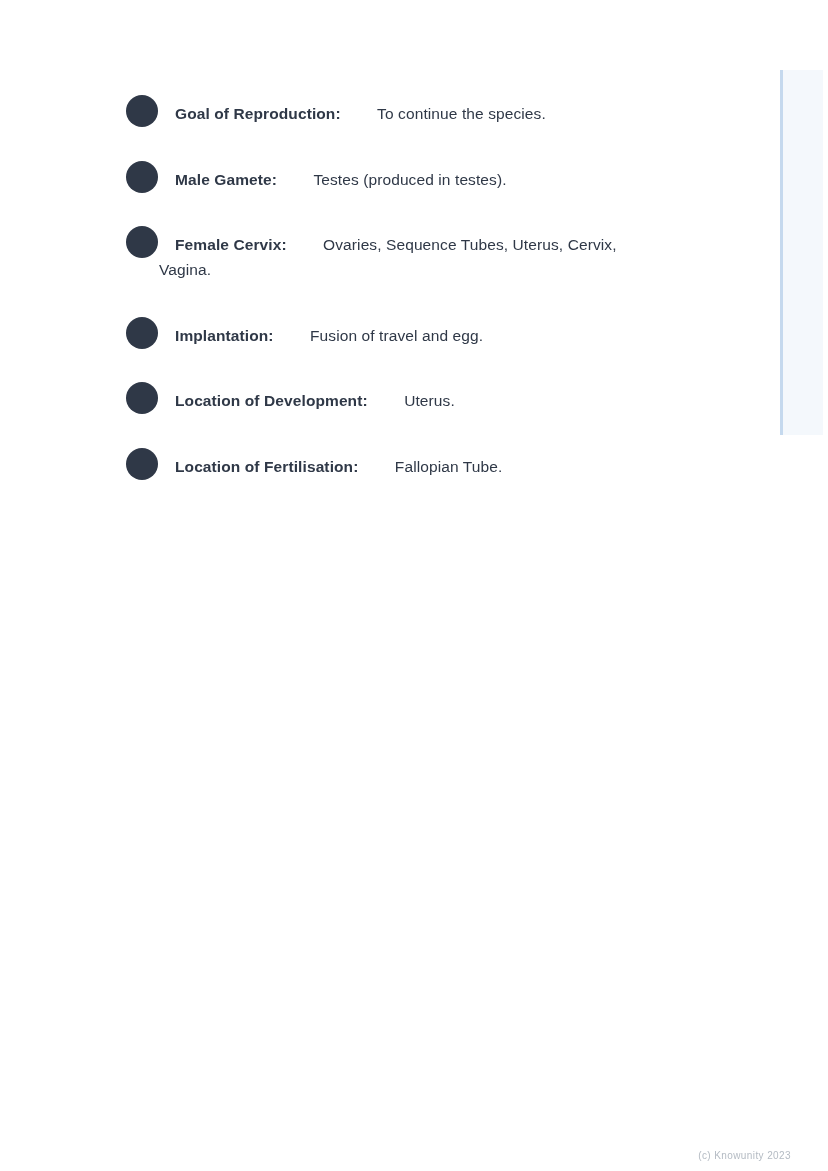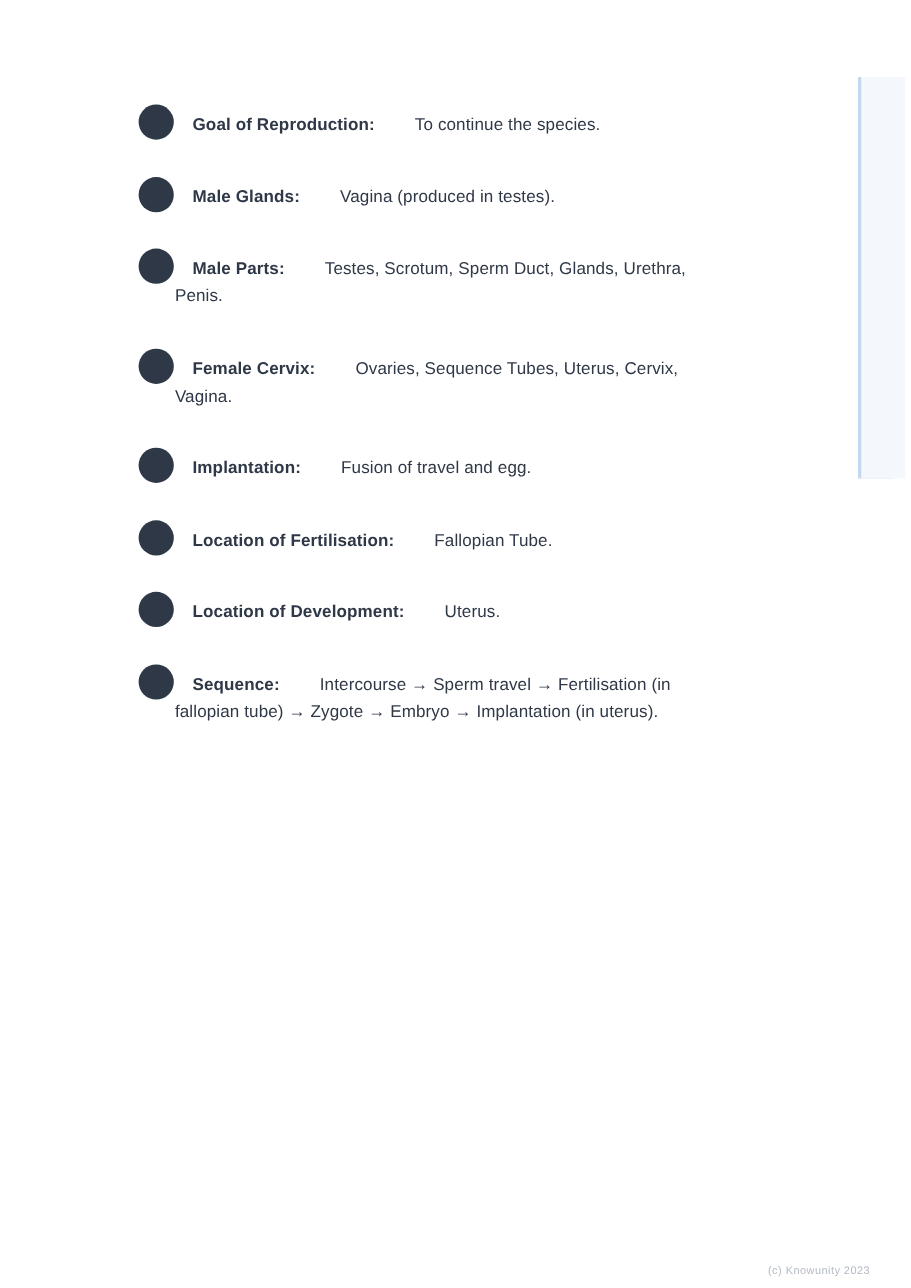--- a/index.html
+++ b/index.html
@@ -81,60 +81,50 @@
 
   <ul class="notes" id="notes-list">
     <li>
       <span class="bullet"></span>
       <span class="label">Goal of Reproduction: </span>
       <span class="text">To continue the species.</span>
     </li>
 
     <li>
       <span class="bullet"></span>
-      <span class="label">Male Glands: </span>
-      <span class="text">Vagina (produced in testes).</span>
+      <span class="label">Male Gamete: </span>
+      <span class="text">Testes (produced in testes).</span>
     </li>
 
 
-    <li>
-      <span class="bullet"></span>
-      <span class="label">Male Parts: </span>
-      <span class="text">Testes, Scrotum, Sperm Duct, Glands, Urethra, Penis.</span>
-    </li>
 
     <li>
       <span class="bullet"></span>
       <span class="label">Female Cervix: </span>
       <span class="text">Ovaries, Sequence Tubes, Uterus, Cervix, Vagina.</span>
     </li>
 
     <li>
       <span class="bullet"></span>
       <span class="label">Implantation: </span>
       <span class="text">Fusion of travel and egg.</span>
     </li>
 
     <li>
       <span class="bullet"></span>
-      <span class="label">Location of Fertilisation: </span>
-      <span class="text">Fallopian Tube.</span>
-    </li>
-
-    <li>
-      <span class="bullet"></span>
       <span class="label">Location of Development: </span>
       <span class="text">Uterus.</span>
     </li>
 
     <li>
       <span class="bullet"></span>
-      <span class="label">Sequence: </span>
-      <span class="text">Intercourse → Sperm travel → Fertilisation (in fallopian tube) → Zygote → Embryo → Implantation (in uterus).</span>
+      <span class="label">Location of Fertilisation: </span>
+      <span class="text">Fallopian Tube.</span>
     </li>
+
   </ul>
 
   <div class="side-accent-line"></div>
   <div class="side-accent-panel"></div>
 
   <div class="copyright">(c) Knowunity 2023</div>
 
 </div>
 
 </body></html>

